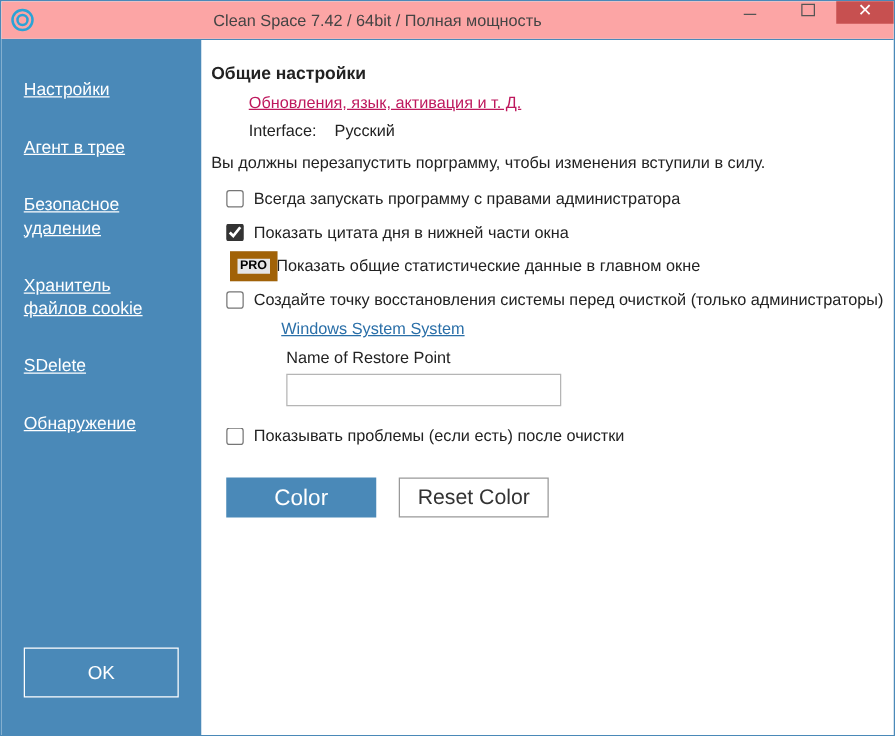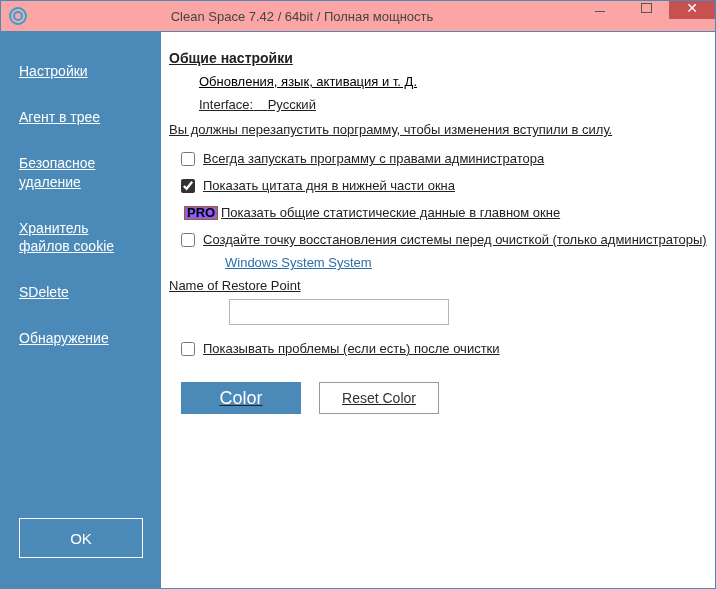--- a/index.html
+++ b/index.html
@@ -77,80 +77,79 @@
     color: #fff; font-size: 15px;
     cursor: pointer;
     background: transparent;
   }
   .content {
     flex: 1;
     padding: 18px 8px 18px 8px;
     color: #222;
     overflow: hidden;
     position: relative;
-    text-decoration: underline;
   }
   .content h2 {
     font-size: 14px;
     font-weight: bold;
     margin-bottom: 8px;
   }
   .linkrow {
     margin-left: 30px;
     margin-bottom: 8px;
   }
-  .linkrow a { color: #000000; text-decoration: underline; cursor:pointer;}
+  .linkrow a { color: #be185d; text-decoration: underline; cursor:pointer;}
   .iface-row {
     margin-left: 30px;
     margin-bottom: 10px;
   }
   .restart-note { margin-bottom: 14px; }
   .chk-row {
     display: flex;
     align-items: center;
     margin-left: 12px;
     margin-bottom: 12px;
     gap: 8px;
     white-space: nowrap;
   }
   .chk-row.indent2 { margin-left: 56px; margin-top:-4px; }
   .pro-badge {
-    background: #8b5cf6;
+    background: #e5e5e5;
     color: #000;
-    font-size: 13px;
+    font-size: 10px;
     font-weight: bold;
     padding: 0 2px;
-    border:1px solid #a16207;
+    border:6px solid #a16207;
     line-height: 12px;
     position: absolute;
     left: 3px;
   }
   .pro-wrap{ position:relative; padding-left:0;}
   input[type=checkbox]{
     width:14px;height:14px;
     accent-color:#333;
   }
-  .restore-label{ margin-top:4px; margin-bottom:6px;}
+  .restore-label{ margin-left:60px; margin-top:4px; margin-bottom:6px;}
   .restore-input{
     margin-left:60px;
     width:220px; height:26px;
     border:1px solid #b5b5b5;
     padding:2px 4px;
     font-size:13px;
   }
   .btn-row{ margin-left:12px; margin-top:26px; display:flex; gap:18px;}
   .color-btn{
     width:120px;height:32px;
     background:#4a89b8;color:#fff;border:none;
     font-size:18px;cursor:pointer;
   }
   .reset-btn{
     width:120px;height:32px;
     background:#fff;color:#333;border:1px solid #999;
-    font-size:14px;cursor:pointer;
+    font-size:17px;cursor:pointer;
   }
 </style>
 </head>
 <body>
 
 <div class="titlebar">
   <div class="app-icon"></div>
   <div class="title">Clean Space 7.42 / 64bit / Полная мощность</div>
   <div class="win-controls">
     <div class="win-btn min"></div>

